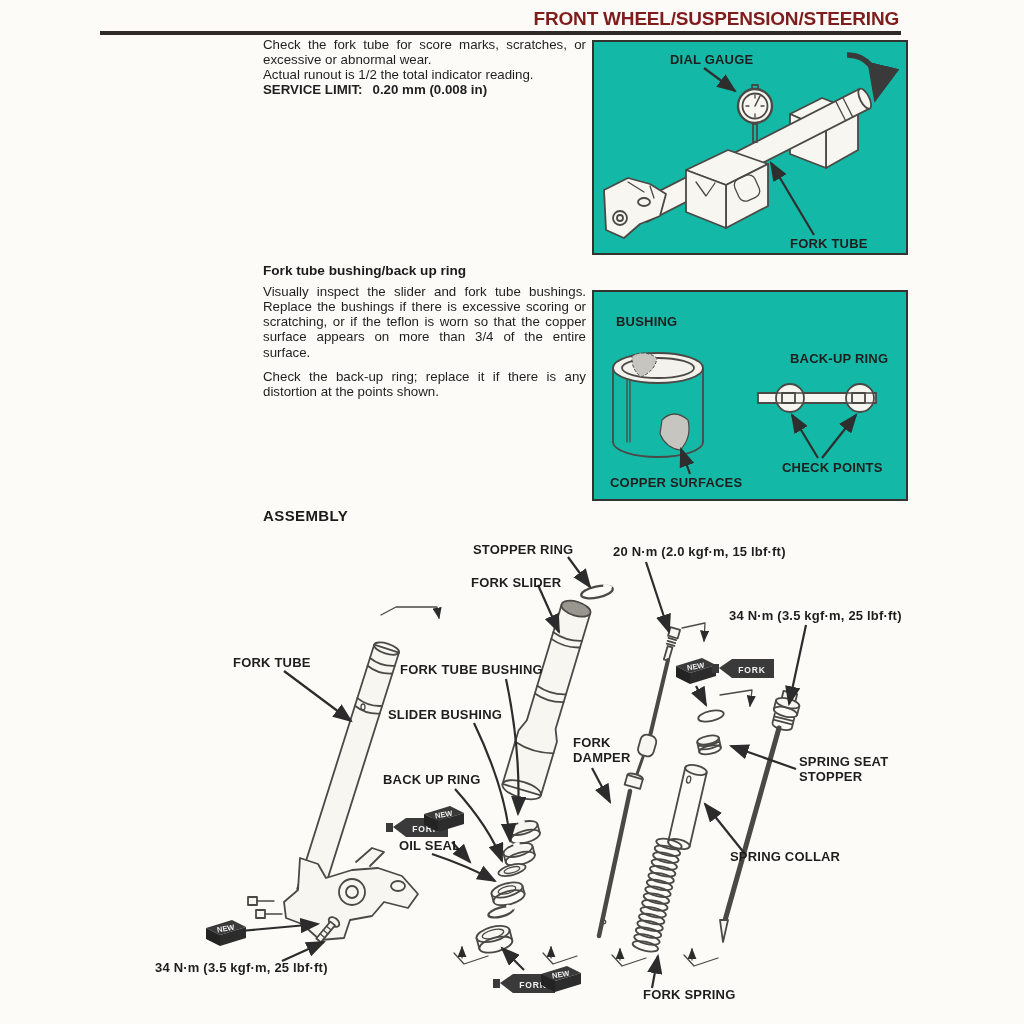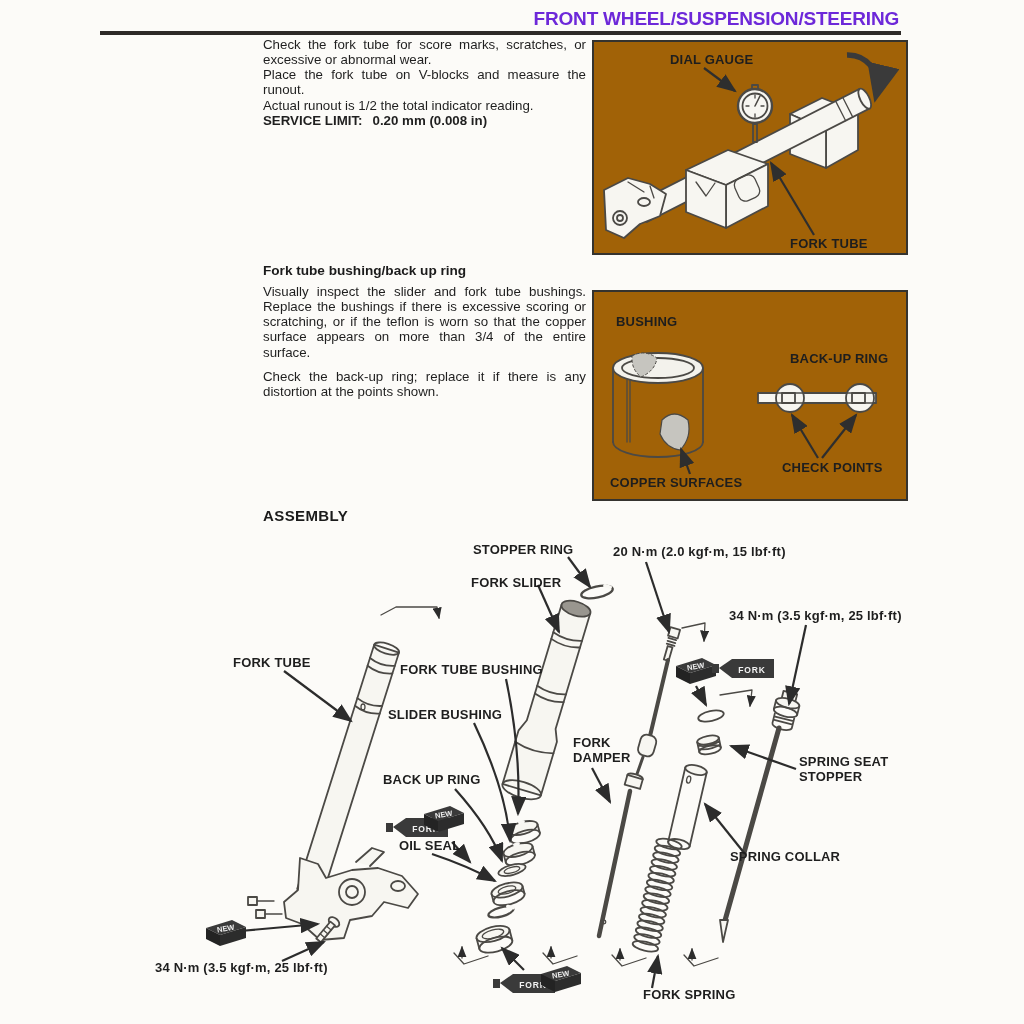--- a/index.html
+++ b/index.html
@@ -5,54 +5,53 @@
   html,body { margin:0; padding:0; }
   body {
     width:1024px; height:1024px; position:relative; overflow:hidden;
     background:#fcfbf8; color:#262626;
     font-family:"Liberation Sans", sans-serif;
   }
   .abs { position:absolute; }
   
   .page-title {
     position:absolute; top:8px; left:0; width:899px;
-    text-align:right; font-size:19px; font-weight:700; letter-spacing:-0.2px; color:#6d28d9;
+    text-align:right; font-size:19px; font-weight:700; letter-spacing:-0.2px; color:#7f1d1d;
   }
   .header-rule { position:absolute; top:31px; left:100px; width:801px; height:4px; background:#2d2a27; }
   
   .copy { position:absolute; left:263px; width:323px; font-size:13.3px; line-height:1.14; text-align:justify; color:#1f1f1f; }
   .copy p { margin:0; }
   .copy p.gap { margin-top:9px; }
   .svc { margin-top:13px; font-weight:700; text-align:left; }
   .svc .v { margin-left:10px; }
   .sec-head { position:absolute; left:263px; font-size:13.6px; font-weight:700; color:#1b1b1b; }
   .assembly-head { position:absolute; left:263px; top:507px; font-size:15px; font-weight:700; letter-spacing:0.4px; color:#1b1b1b; }
   
-  .fig-box { position:absolute; background:#a16207; border:2px solid #35332f; }
+  .fig-box { position:absolute; background:#14b8a6; border:2px solid #35332f; }
   .fig-box svg { position:absolute; left:0; top:0; }
   
   .dlabel {
     position:absolute; font-size:13px; font-weight:600; letter-spacing:0.2px;
     color:#1e1e1e; white-space:nowrap; line-height:1.18;
   }
   .dlabel.wrap { white-space:normal; }
   svg text.badge-txt { font-family:"Liberation Sans", sans-serif; font-weight:700; fill:#f2f2f2; }
   .ln { stroke:#4b4945; fill:none; stroke-width:1.8; stroke-linecap:round; stroke-linejoin:round; }
   .thin { stroke-width:1.3; }
   .fillp { fill:#f7f6f1; }
 </style>
 </head>
 <body>
 
 <div class="page-title">FRONT WHEEL/SUSPENSION/STEERING</div>
 <div class="header-rule"></div>
 
 <div class="copy" style="top:37px;">
   <p>Check the fork tube for score marks, scratches, or excessive or abnormal wear.</p>
-  <p>Place the fork tube on V-blocks and measure the runout.</p>
   <p>Actual runout is 1/2 the total indicator reading.</p>
   <p class="svc"><span>SERVICE LIMIT:</span><span class="v">0.20 mm (0.008 in)</span></p>
 </div>
 
 <div class="fig-box" style="left:592px; top:40px; width:312px; height:211px;">
   <svg width="312" height="211" viewBox="0 0 312 211">
     <defs>
       <marker id="ah1" markerWidth="9" markerHeight="7" refX="8" refY="3.5" orient="auto">
           <path d="M0,0 L9,3.5 L0,7 Z" fill="#2e2e2e"></path>
         </marker>

